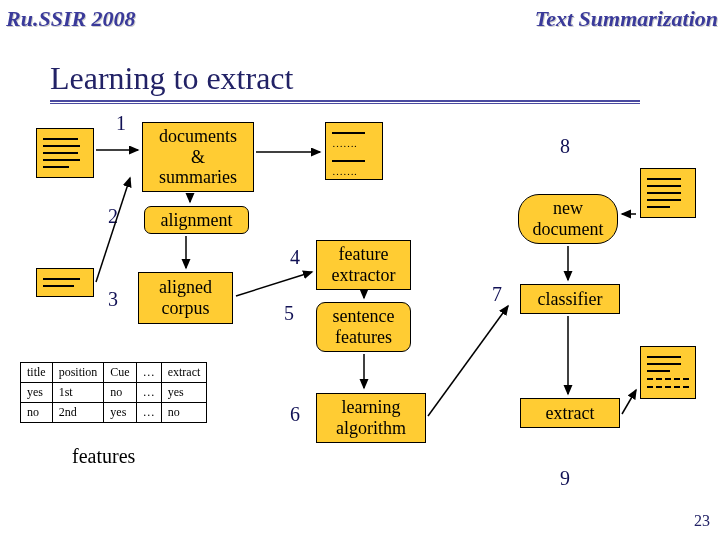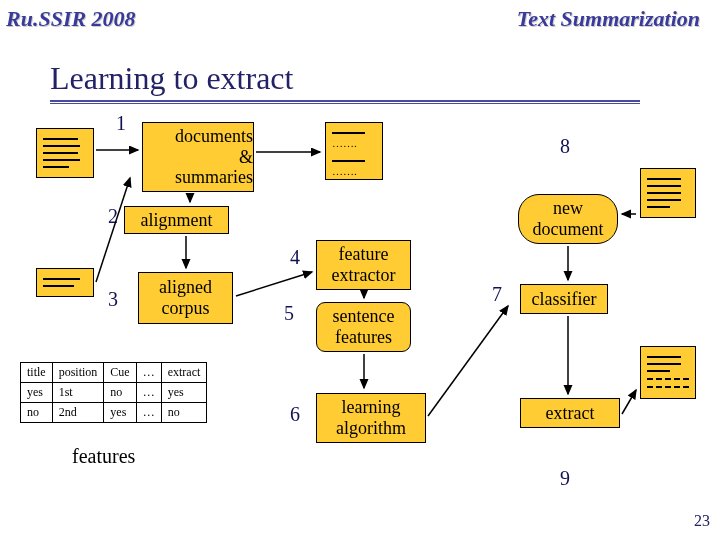--- a/index.html
+++ b/index.html
@@ -18,21 +18,21 @@
     font-family: Liberation Serif, serif;
     font-weight: bold;
     font-style: italic;
     font-size: 22px;
     color: #3a3a9a;
     text-shadow: 1px 1px 0 #ccc;
   }
   .header-right {
     position: absolute;
     top: 6px;
-    right: 20px;
+    right: 2px;
     font-family: "Comic Sans MS", cursive;
     font-weight: bold;
     font-style: italic;
     font-size: 22px;
     color: #3a3a9a;
     text-shadow: 1px 1px 0 #ccc;
   }
   .title {
     position: absolute;
     top: 60px;
@@ -169,27 +169,27 @@
 </div>
 
 <div class="lines-doc" style="top:346px; left:640px; width:56px;">
   <div class="line" style="width:80%"></div>
   <div class="line" style="width:80%"></div>
   <div class="line" style="width:55%"></div>
   <div class="dashedrow"></div>
   <div class="dashedrow"></div>
 </div>
 
-<div class="ybox" style="top:122px; left:142px; width:112px; height:70px;align-items:flex-end;">
+<div class="ybox" style="top:122px; left:142px; width:112px; height:70px;">
   <span>documents</span>
   <span>&amp;</span>
   <span>summaries</span>
 </div>
 
-<div class="ybox" style="top:206px; left:124px; width:105px; height:28px;">
+<div class="ybox" style="top:206px; left:144px; width:105px; height:28px;border-radius:7px;">
   <span>alignment</span>
 </div>
 
 <div class="ybox" style="top:272px; left:138px; width:95px; height:52px;">
   <span>aligned</span>
   <span>corpus</span>
 </div>
 
 <div class="ybox" style="top:240px; left:316px; width:95px; height:50px;">
   <span>feature</span>
@@ -204,21 +204,21 @@
 <div class="ybox" style="top:393px; left:316px; width:110px; height:50px;">
   <span>learning</span>
   <span>algorithm</span>
 </div>
 
 <div class="ybox" style="top:194px; left:518px; width:100px; height:50px;border-radius:21px;">
   <span>new</span>
   <span>document</span>
 </div>
 
-<div class="ybox" style="top:284px; left:520px; width:88px; height:30px;">
+<div class="ybox" style="top:284px; left:520px; width:100px; height:30px;">
   <span>classifier</span>
 </div>
 
 <div class="ybox" style="top:398px; left:520px; width:100px; height:30px;">
   <span>extract</span>
 </div>
 
 <table class="data" style="top:362px; left:20px;">
   <tbody>
       <tr>

